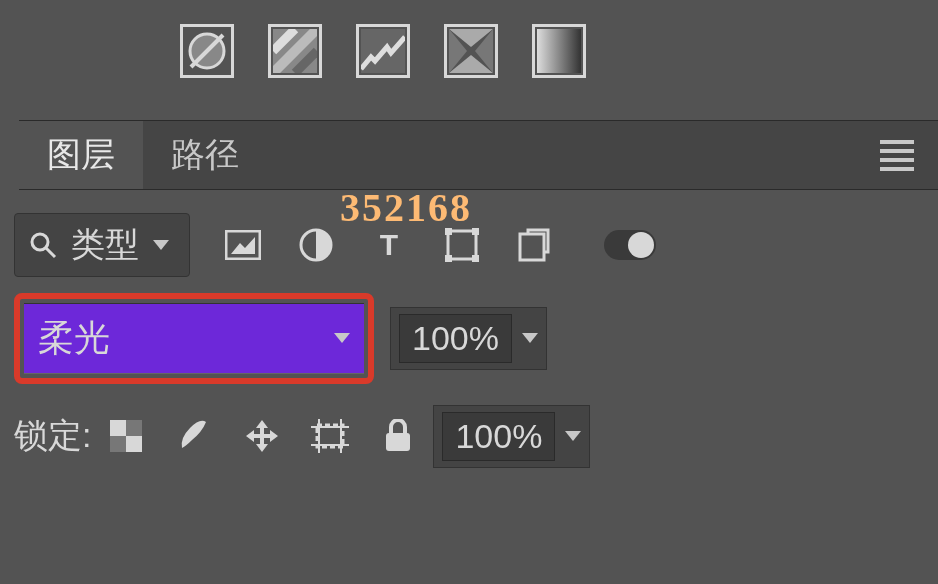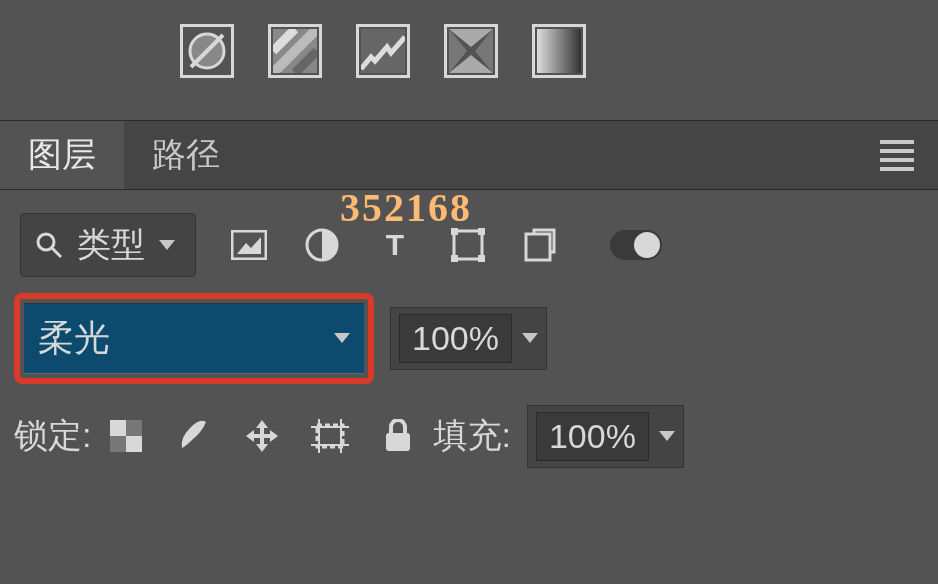--- a/index.html
+++ b/index.html
@@ -28,20 +28,21 @@
       justify-content: center;
       background: #535353;
     }
     .tabs-row {
       display: flex;
       align-items: center;
       height: 70px;
       background: #454545;
       border-top: 1px solid #2a2a2a;
       border-bottom: 1px solid #2a2a2a;
+      margin-left: 19px;
     }
     .tab {
       padding: 0 28px;
       height: 100%;
       display: flex;
       align-items: center;
       font-size: 34px;
       color: #c8c8c8;
       cursor: pointer;
     }
@@ -76,21 +77,20 @@
       font-weight: bold;
       color: #fdba74;
       letter-spacing: 2px;
       pointer-events: none;
     }
     .filter-row {
       display: flex;
       align-items: center;
       gap: 33px;
       height: 70px;
-      margin-left: 6px;
     }
     .filter-select {
       display: flex;
       align-items: center;
       background: #444;
       border: 1px solid #333;
       border-radius: 4px;
       padding: 8px 20px 8px 14px;
       font-size: 34px;
       gap: 14px;
@@ -140,21 +140,21 @@
       position: relative;
       border: 6px solid #d93a2a;
       border-radius: 8px;
       padding: 4px;
     }
     .blend-select {
       display: flex;
       align-items: center;
       justify-content: space-between;
       width: 340px;
-      background: #0c4a6e;
+      background: #6d28d9;
       border-top: 1px solid #333;
       border-bottom: 1px solid #666;
       padding: 10px 14px;
       font-size: 36px;
       cursor: pointer;
       text-align: right;
     }
     .label-text {
       color: #d8d8d8;
     }
@@ -333,19 +333,18 @@
             <line x1="30" y1="0" x2="30" y2="34" stroke="#d8d8d8" stroke-width="2"></line>
           </svg>
       </div>
       <div class="lock-icon">
         <svg width="30" height="34">
             <rect x="3" y="14" width="24" height="18" rx="3" fill="#d8d8d8"></rect>
             <path d="M8 14 L8 8 A7 7 0 0 1 22 8 L22 14" fill="none" stroke="#d8d8d8" stroke-width="4"></path>
           </svg>
       </div>
     </div>
-    <span class="label-text">填充:</span>
     <div class="value-box">
       <div class="value-inner">100%</div>
       <span class="chevron"></span>
     </div>
   </div>
 </div>
 
 </body></html>

